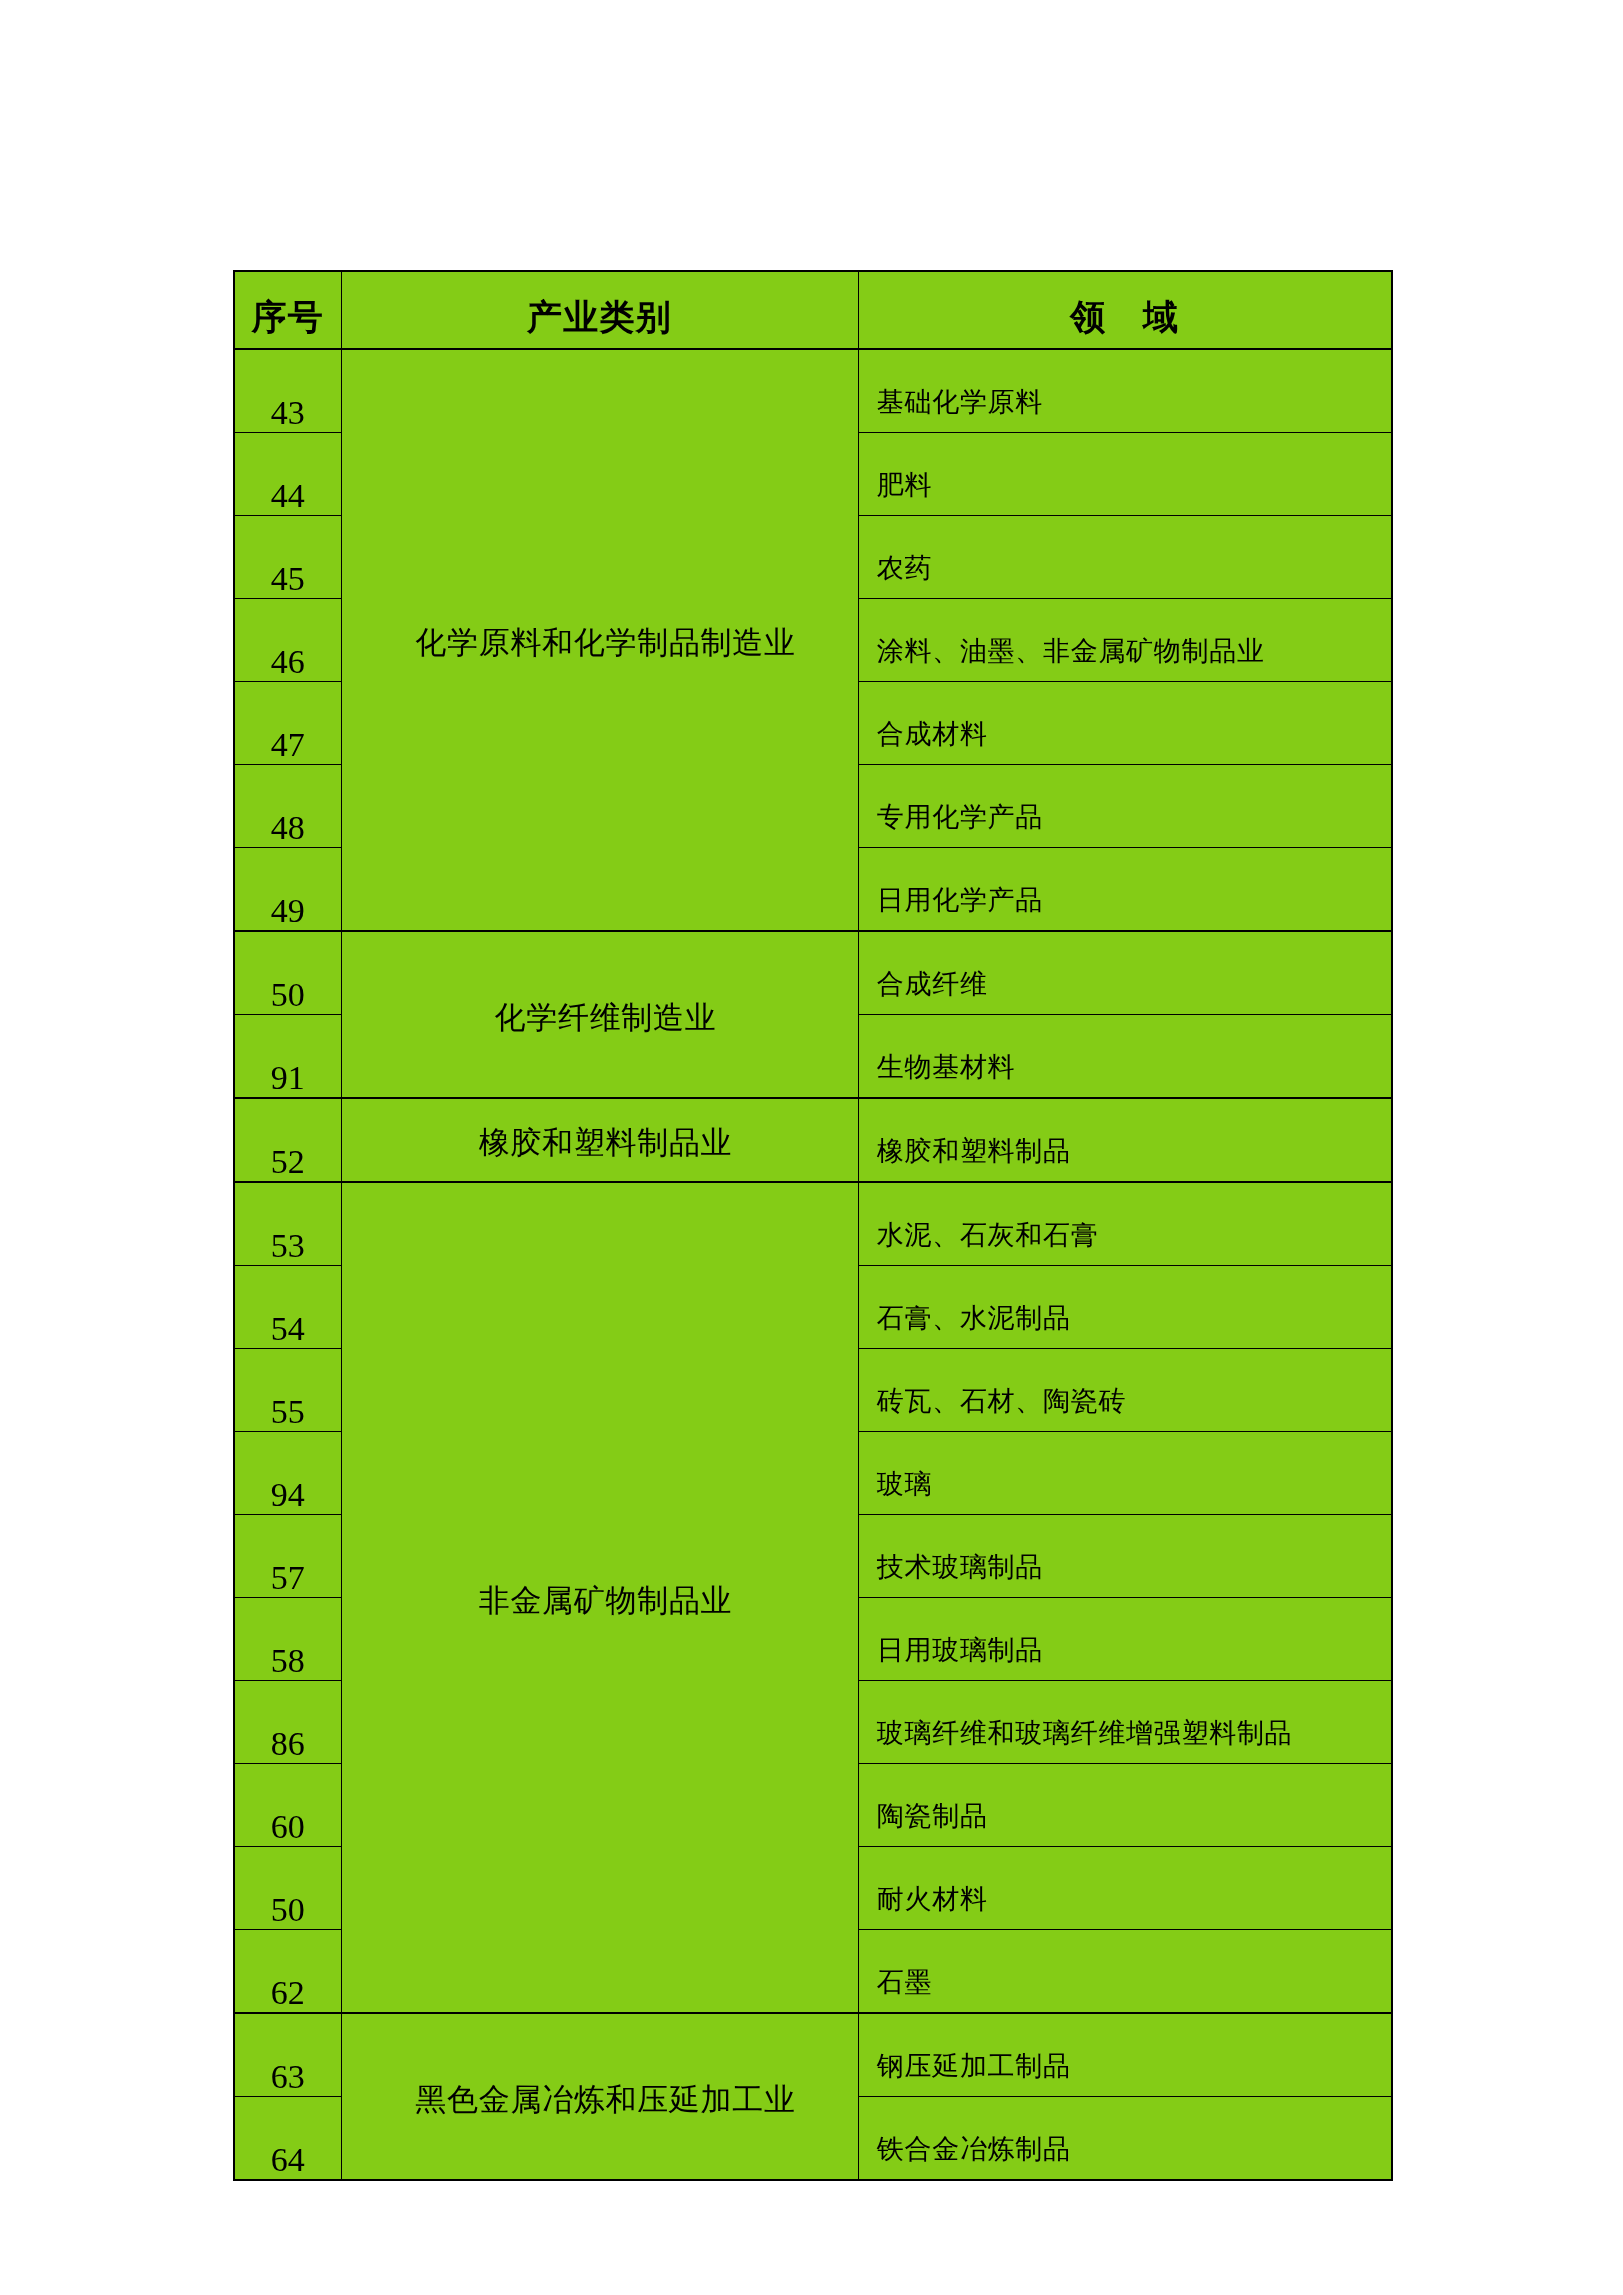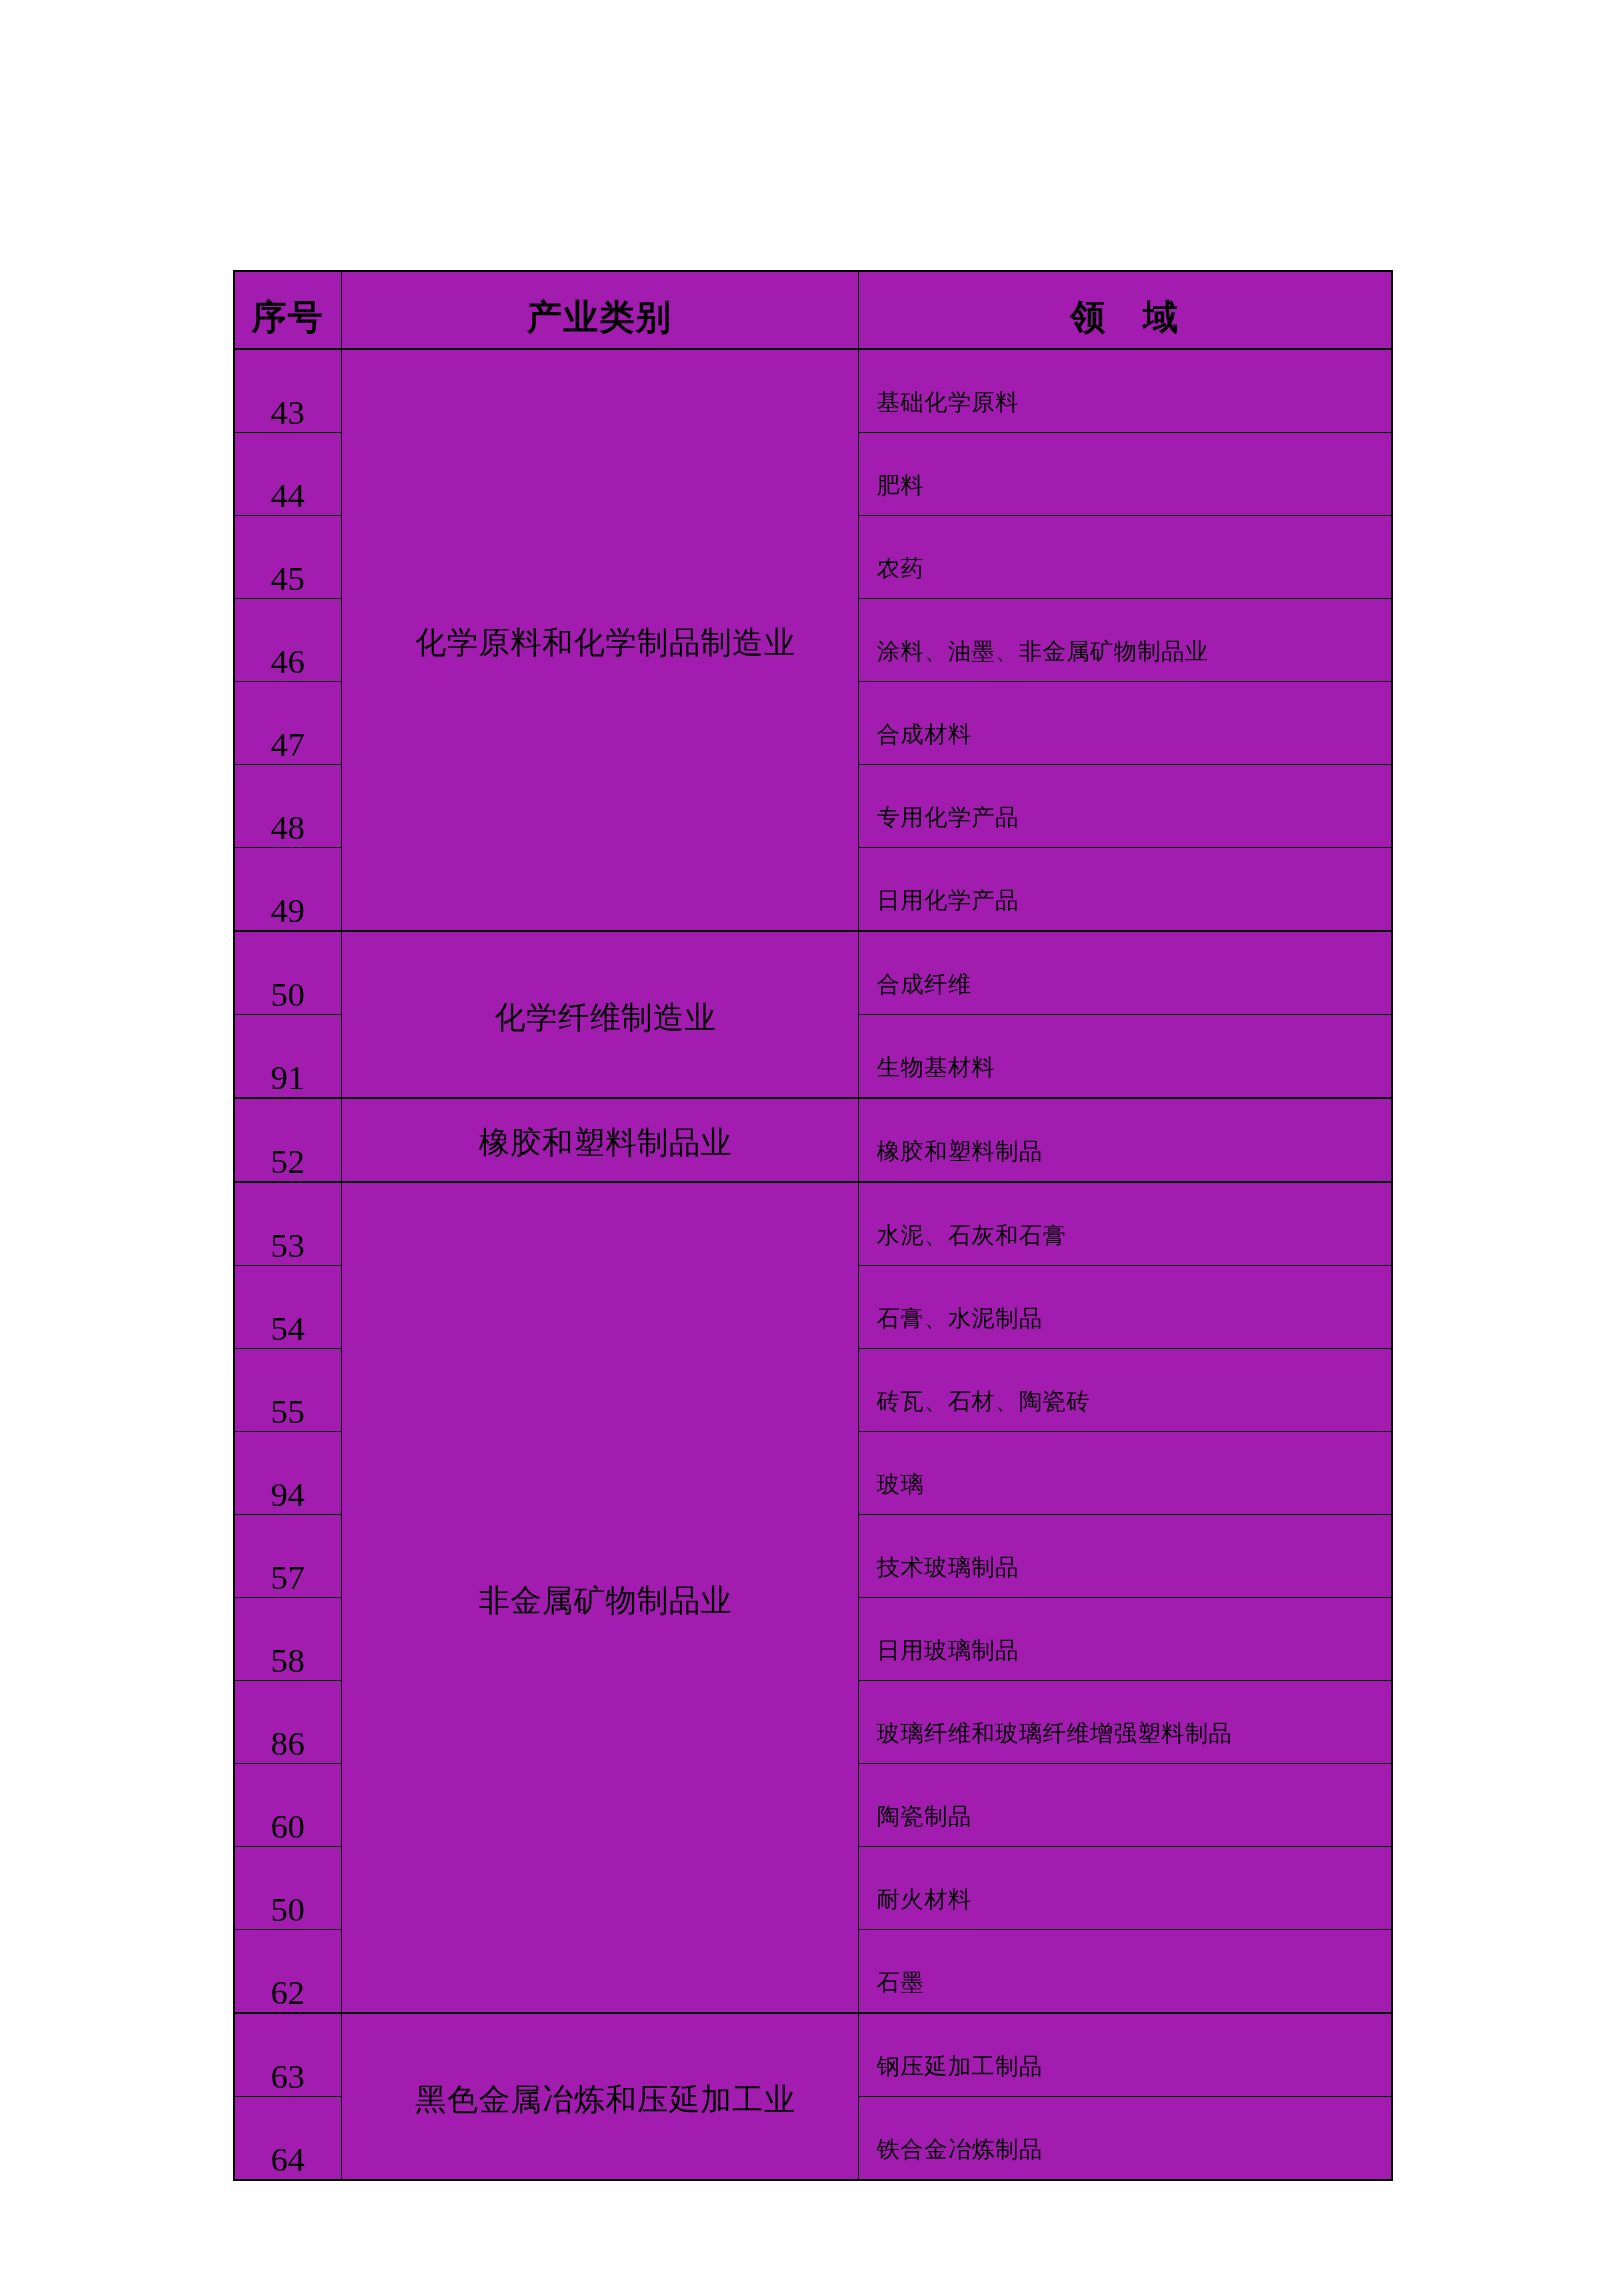--- a/index.html
+++ b/index.html
@@ -14,21 +14,21 @@
     overflow: hidden;
   }
   table.industry {
     position: absolute;
     left: 233px;
     top: 270px;
     width: 1159px;
     table-layout: fixed;
     border-collapse: collapse;
     border: 2px solid #000;
-    background: #a21caf;
+    background: #84cc16;
   }
   col.c-serial   { width: 107px; }
   col.c-category { width: 517px; }
   col.c-field    { width: 534px; }
 
   th, td { border: 1.3px solid #000; overflow: hidden; }
 
   thead tr { height: 78px; }
   thead th {
     font-family: "Liberation Sans", sans-serif;
@@ -54,21 +54,21 @@
     font-family: "Liberation Serif", serif;
     font-size: 31px;
     text-align: center;
     vertical-align: middle;
     padding-top: 6.5px;
     letter-spacing: 0.7px;
     padding-left: 12px;
   }
   td.field {
     font-family: "Liberation Serif", serif;
-    font-size: 23px;
+    font-size: 27px;
     text-align: left;
     vertical-align: middle;
     padding: 22px 6.5px 0 18.3px;
     letter-spacing: 0.7px;
     white-space: nowrap;
   }
   tr.group-start td { border-top: 2px solid #000; }
 </style>
 </head>
 <body>

